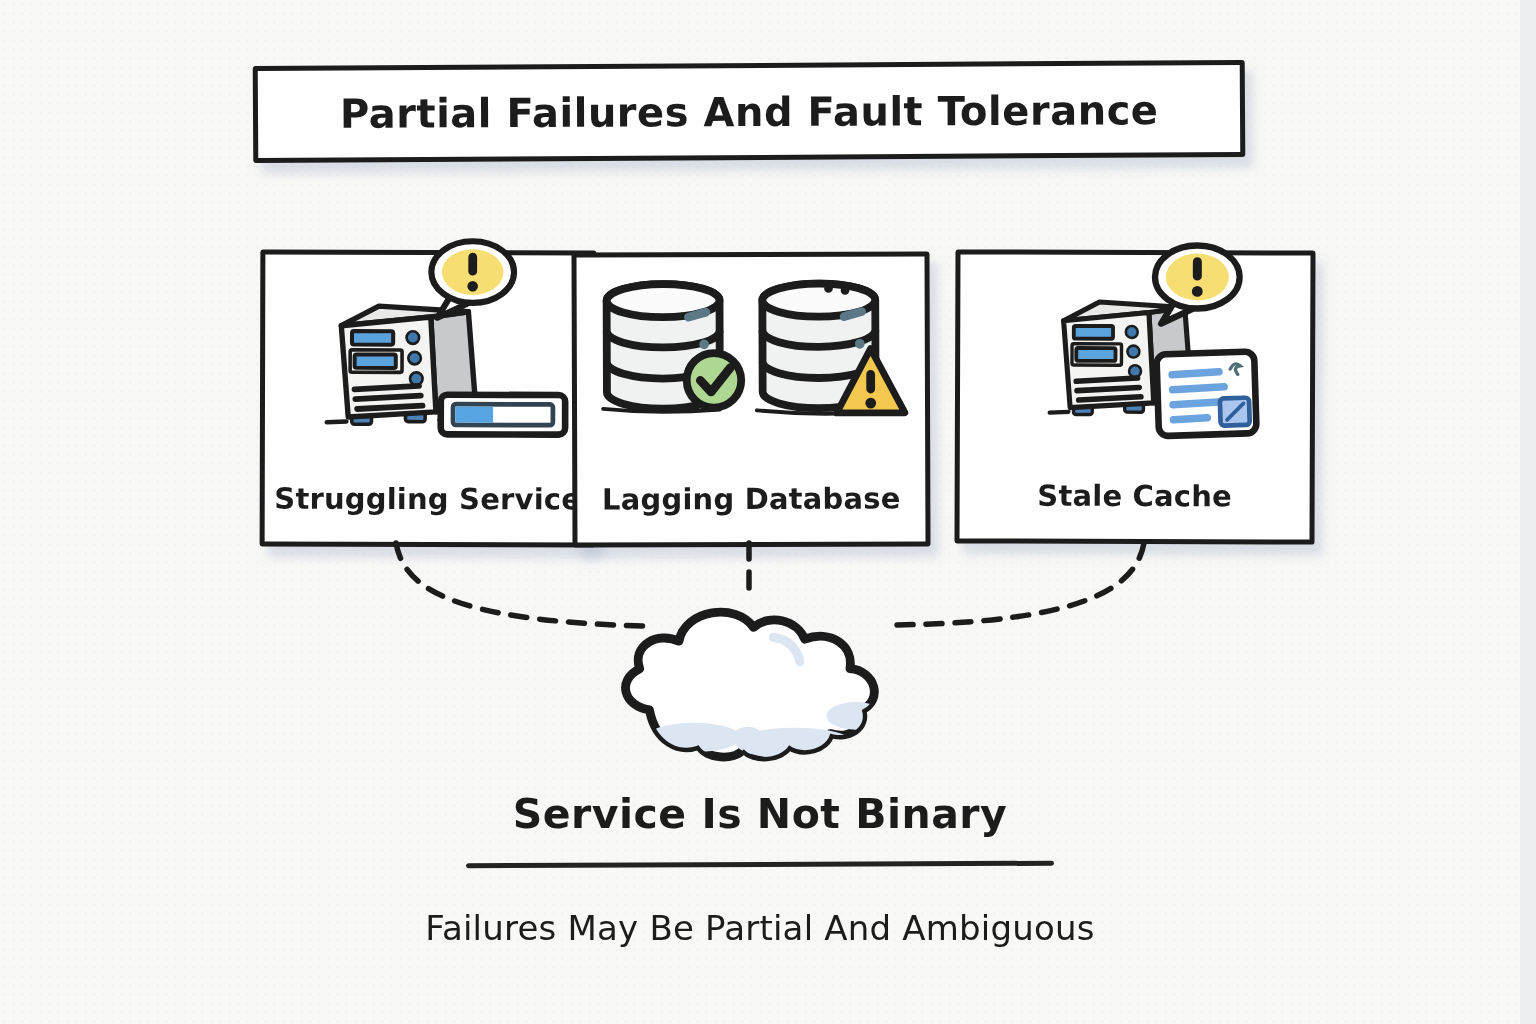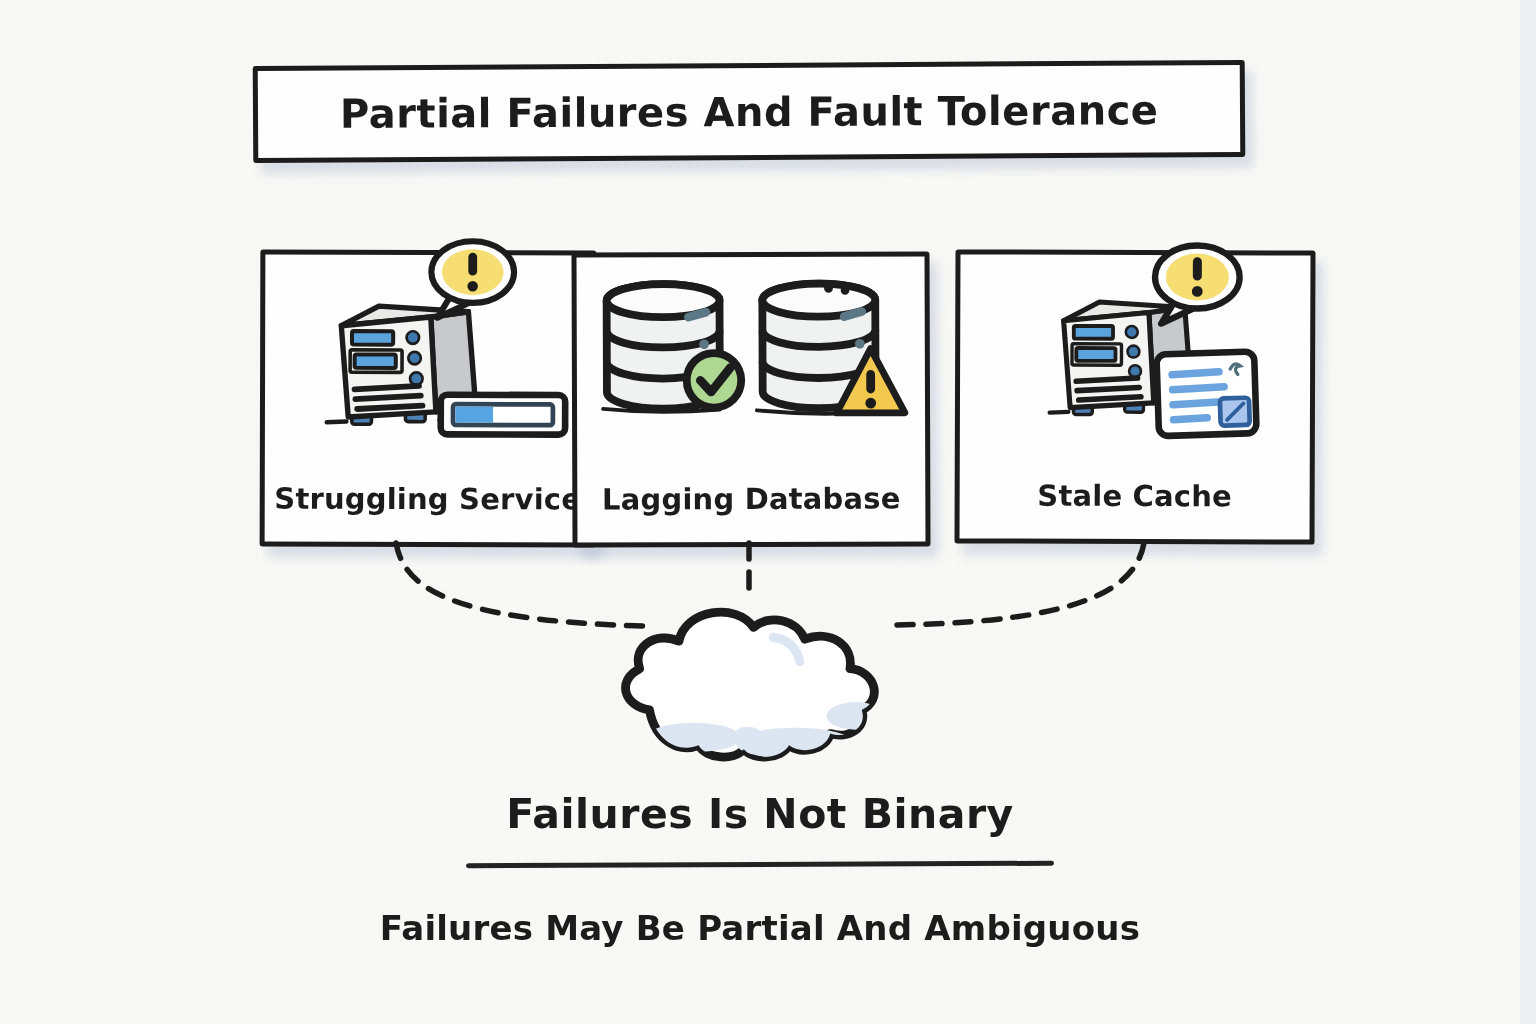--- a/index.html
+++ b/index.html
@@ -24,21 +24,21 @@
   .card-3{left:955px;top:250px;width:350px;height:284px;transform:rotate(0.2deg);}
   .card-label{position:absolute;left:0;right:0;bottom:26px;text-align:center;
     font-size:29px;font-weight:600;letter-spacing:0.2px;}
   .abs{position:absolute;}
   svg{overflow:visible;display:block;}
   .heading{position:absolute;left:0;top:790px;width:100%;text-align:center;
     font-size:41px;font-weight:700;letter-spacing:0.5px;}
   .heading-underline{position:absolute;left:50%;top:862px;width:588px;height:5px;
     background:#232323;border-radius:4px;transform:translateX(-50%) rotate(-0.25deg);}
   .caption{position:absolute;left:0;top:908px;width:100%;text-align:center;
-    font-size:34px;font-weight:700;letter-spacing:0.2px;}
+    font-size:34px;font-weight:400;letter-spacing:0.2px;}
 </style>
 </head>
 <body>
 
 <div class="stage">
 
   <div class="sketchbox title-box">
     <div class="title-text">Partial Failures And Fault Tolerance</div>
   </div>
 
@@ -196,17 +196,17 @@
              C 136 170 108 168 100 154 C 80 162 56 150 50 118 Z" fill="#ffffff" stroke="#1c1c1c" stroke-width="9" stroke-linejoin="round"></path>
     <g clip-path="url(#cloudclip)" fill="#dce5f2">
       <ellipse cx="95" cy="146" rx="48" ry="15"></ellipse>
       <ellipse cx="198" cy="152" rx="60" ry="16"></ellipse>
       <ellipse cx="260" cy="124" rx="30" ry="14"></ellipse>
       <ellipse cx="150" cy="142" rx="13" ry="7"></ellipse>
     </g>
     <path d="M176 44 q 22 3 27 25" fill="none" stroke="#dce5f2" stroke-width="9" stroke-linecap="round"></path>
   </svg>
 
-  <div class="heading">Failures Is Not Binary</div>
+  <div class="heading">Service Is Not Binary</div>
   <div class="heading-underline"></div>
   <div class="caption">Failures May Be Partial And Ambiguous</div>
 
 </div>
 
 </body></html>

